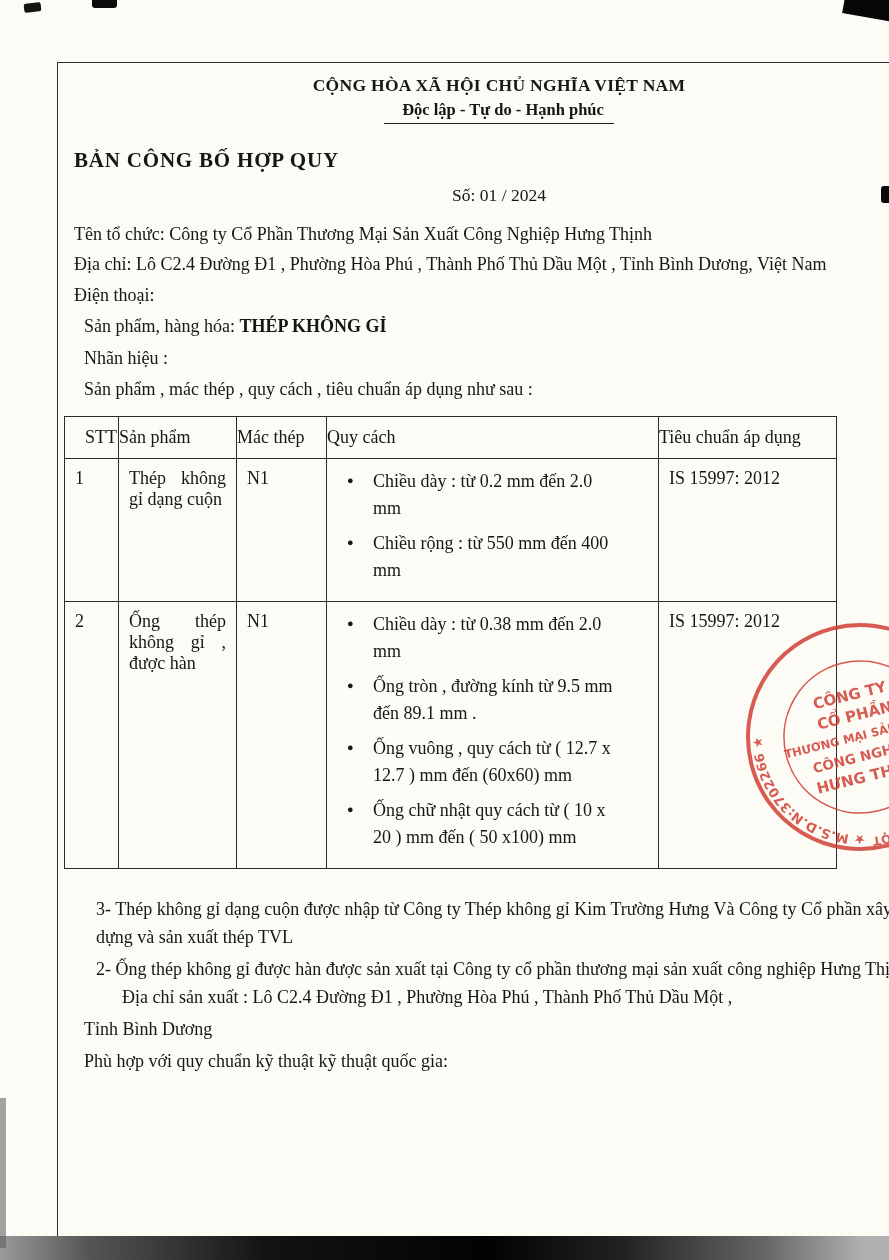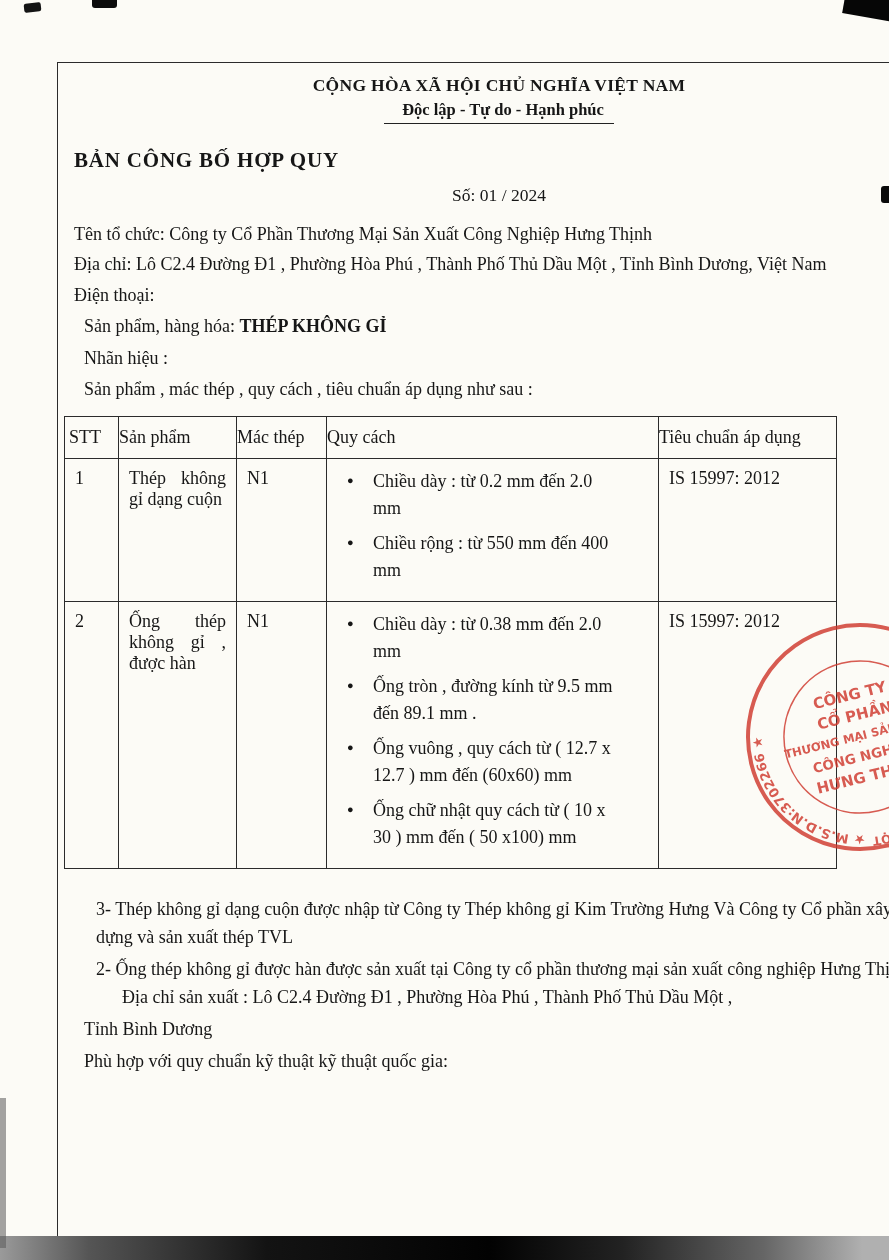--- a/index.html
+++ b/index.html
@@ -17,21 +17,21 @@
   .doc-number{text-align:center;font-size:17.5px;margin-top:12px;}
   .line{font-size:18px;line-height:1.58;margin:2px 0;}
   .line.first{margin-top:14px;}
   .line.indent{padding-left:10px;margin-top:3px;}
   .line b{font-weight:bold;}
 
   .doc-table{border-collapse:collapse;width:772px;margin:12px 0 0 -10px;font-size:18px;table-layout:fixed;}
   .doc-table th,.doc-table td{border:1.5px solid #2b2b2b;padding:9px 10px;vertical-align:top;
          text-align:left;font-weight:normal;}
   .doc-table thead th{vertical-align:middle;padding:10px 8px 10px 0;}
-  .doc-table thead th.c-stt{padding:10px 4px;}
+  .doc-table thead th.c-stt{padding:10px 20px;}
   .c-stt{text-align:center;}
   td.c-prod{text-align:justify;margin-left:10px;}
   .specs{list-style:none;margin:0;padding:0;}
   .specs li{position:relative;padding:0 30px 0 26px;margin:0 0 8px 10px;line-height:1.5;}
   .specs li::before{content:"●";position:absolute;left:0;top:4px;font-size:11px;color:#161616;}
 
   .notes{margin-top:26px;padding:0 6px 0 22px;font-size:18px;line-height:1.56;}
   .notes p{margin:4px 0;}
   .note.hang{padding-left:26px;text-indent:-26px;}
   .note.out{margin-left:-12px;}
@@ -112,21 +112,21 @@
         </tr>
         <tr>
           <td class="c-stt">2</td>
           <td class="c-prod">Ống thép không gỉ , được hàn</td>
           <td>N1</td>
           <td>
             <ul class="specs">
               <li>Chiều dày : từ 0.38 mm đến 2.0 mm</li>
               <li>Ống tròn , đường kính từ 9.5 mm đến 89.1 mm .</li>
               <li>Ống vuông , quy cách từ ( 12.7 x 12.7 ) mm đến (60x60) mm</li>
-              <li>Ống chữ nhật quy cách từ ( 10 x 30 ) mm đến ( 50 x100) mm</li>
+              <li>Ống chữ nhật quy cách từ ( 10 x 20 ) mm đến ( 50 x100) mm</li>
             </ul>
           </td>
           <td>IS 15997: 2012</td>
         </tr>
       </tbody>
     </table>
 
     <div class="notes">
       <p class="note">3- Thép không gỉ dạng cuộn được nhập từ Công ty Thép không gỉ Kim Trường Hưng Và Công ty Cổ phần xây dựng và sản xuất thép TVL</p>
       <p class="note hang">2- Ống thép không gỉ được hàn được sản xuất tại Công ty cổ phần thương mại sản xuất công nghiệp Hưng Thịnh . Địa chỉ sản xuất : Lô C2.4 Đường Đ1 , Phường Hòa Phú , Thành Phố Thủ Dầu Một ,</p>

